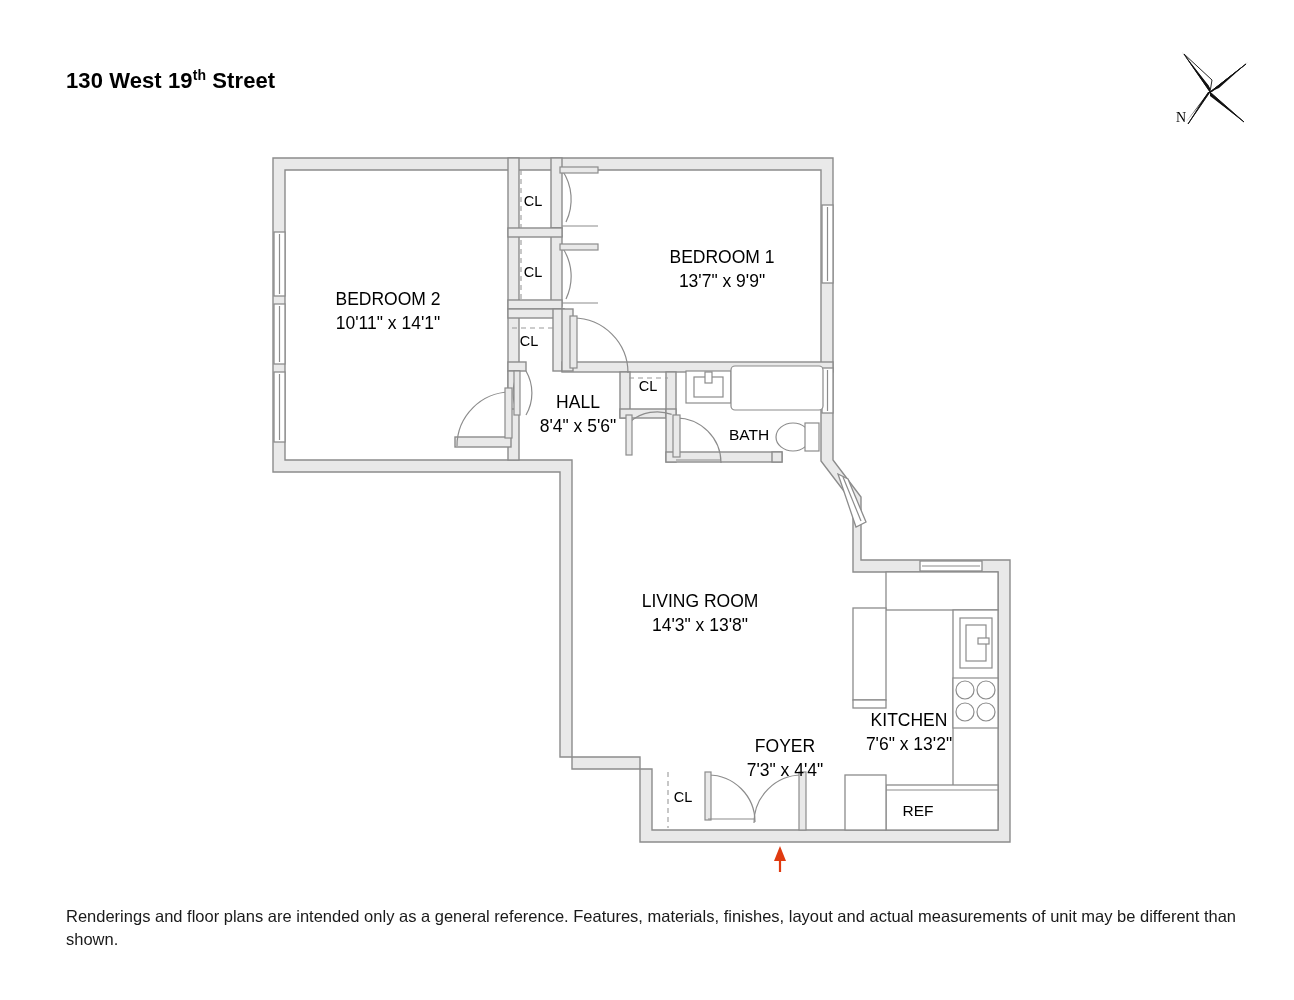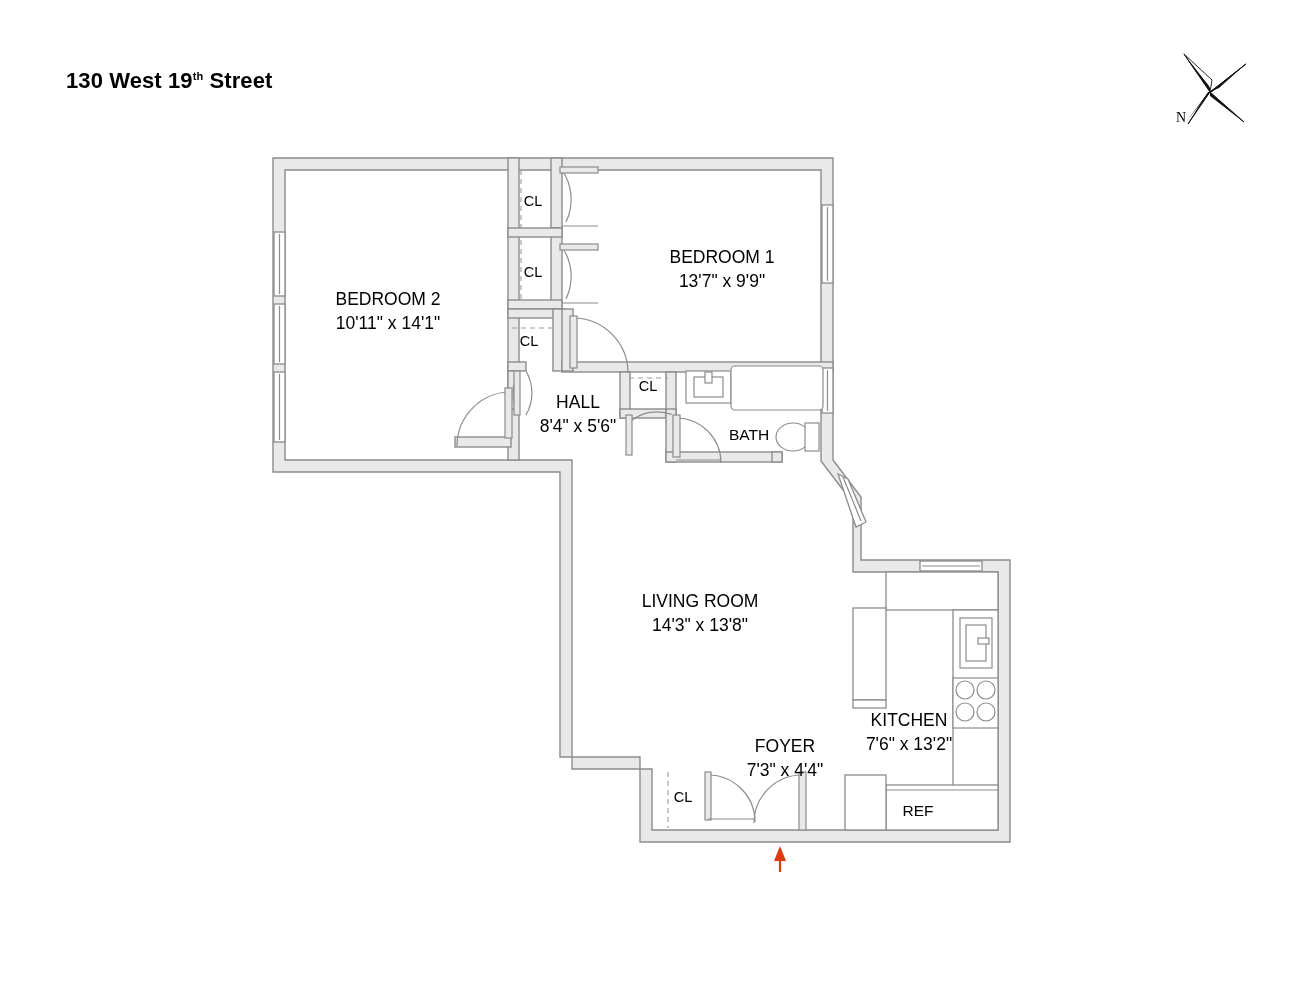--- a/index.html
+++ b/index.html
@@ -24,21 +24,21 @@
   #title {
     position: absolute;
     left: 66px;
     top: 68px;
     font-size: 22px;
     font-weight: bold;
     letter-spacing: 0.1px;
     white-space: nowrap;
   }
   #title sup {
-    font-size: 11px;
+    font-size: 14px;
     vertical-align: super;
     line-height: 0;
   }
   #compass-wrap {
     position: absolute;
     left: 1162px;
     top: 36px;
     width: 96px;
     height: 100px;
   }
@@ -329,14 +329,15 @@
       <text class="rm-label cl-label" x="648" y="391">CL</text>
       <text class="rm-label cl-label" x="683" y="802">CL</text>
     </g>
 
     <g>
       <text class="rm-label fixture-label" x="918" y="816">REF</text>
     </g>
 
   </svg>
 
+  <div id="disclaimer">Renderings and floor plans are intended only as a general reference. Features, materials, finishes, layout and actual measurements of unit may be different than shown.</div>
 
 </div>
 
 </body></html>

